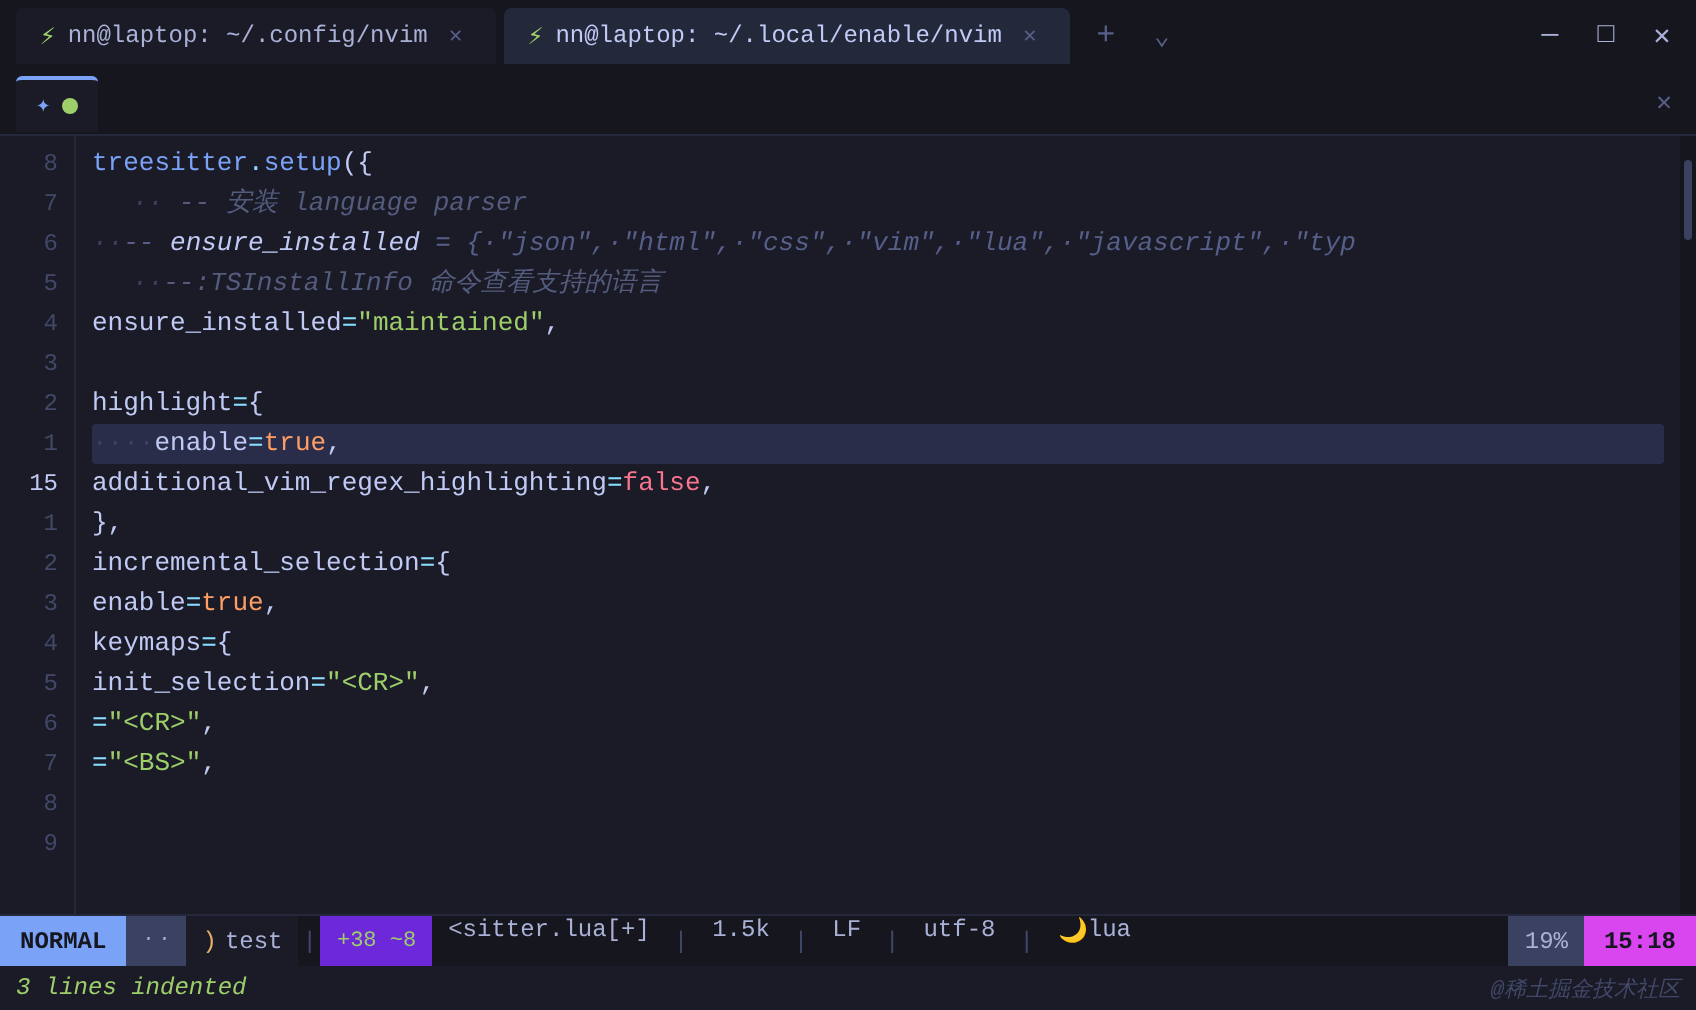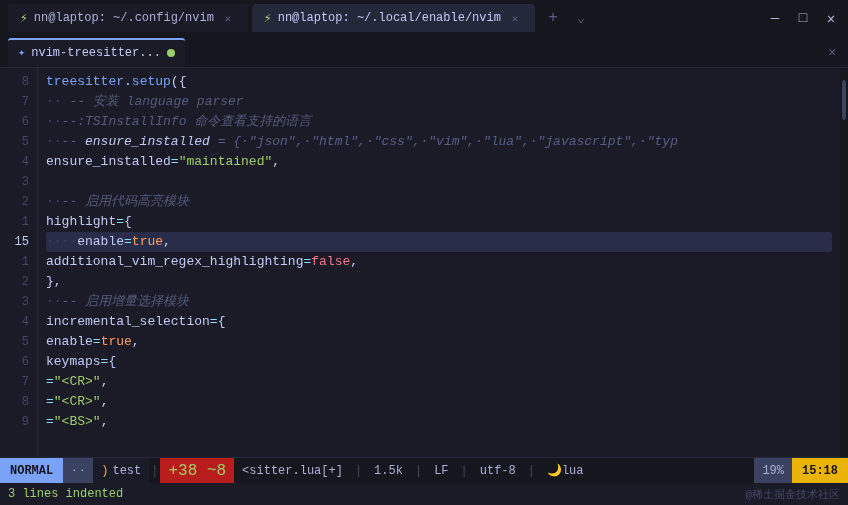--- a/index.html
+++ b/index.html
@@ -162,21 +162,21 @@
       display: flex;
       align-items: center;
       height: 20px;
       white-space: nowrap;
     } 
     .fn { color: #7aa2f7; } 
     .str { color: #9ece6a; } 
     .bool-true { color: #ff9e64; } 
     .bool-false { color: #f7768e; } 
     .comment { color: #565f89; font-style: italic; }
-    .comment-zh { color: #545c7e; font-style: italic; }
+    .comment-zh { color: #545c7e; font-style: italic; margin-left: 20px; }
     .var { color: #c0caf5; }
     .op { color: #89ddff; }
     .line-15 {
       background: #2a2d4a;
     }
 
     
     .scrollbar-track {
       width: 8px;
       background: #16161e;
@@ -228,70 +228,71 @@
       padding: 0 8px;
       height: 100%;
       display: flex;
       align-items: center;
       gap: 4px;
     }
     .status-branch-icon {
       color: #e0af68;
     }
     .status-diff {
-      background: #b91c1c;
+      background: #6d28d9;
       padding: 0 8px;
       height: 100%;
       display: flex;
       align-items: center;
       color: #9ece6a;
-      font-size: 16px;
+      font-size: 11px;
     }
     .status-sep { color: #414868; padding: 0 4px; }
     .status-info {
       display: flex;
       align-items: center;
       height: 100%;
       gap: 0;
     }
     .status-item {
       padding: 0 8px;
       height: 100%;
       display: flex;
-      align-items: center;
+      align-items: flex-start;
     }
     .status-percent {
       background: #3b4261;
       padding: 0 8px;
       height: 100%;
       display: flex;
       align-items: center;
     }
     .status-pos {
-      background: #eab308;
+      background: #d946ef;
       color: #16161e;
       font-weight: bold;
       padding: 0 10px;
       height: 100%;
       display: flex;
       align-items: center;
     }
     .status-lua-icon { color: #51a0cf; }
     .status-filetype { color: #a9b1d6; }
 
     
     .notify-bar {
       background: #1a1b26;
       height: 22px;
       display: flex;
       align-items: center;
       padding: 0 8px;
       color: #9ece6a;
       font-size: 12px;
       justify-content: space-between;
+      font-style: italic;
     }
     .notify-watermark {
       color: #414868;
       font-size: 11px;
     }
   </style>
 </head>
 <body>
 
 <div class="titlebar">
@@ -321,21 +322,20 @@
     <span class="ctrl-btn">□</span>
     <span class="ctrl-btn">✕</span>
   </div>
 </div>
 
 <div class="editor-wrapper">
 
   <div class="file-tabbar">
     <div class="file-tab active">
       <span style="color:#7aa2f7;font-size:12px;">✦</span>
-      <span>nvim-treesitter...</span>
       <span class="file-tab-dot"></span>
     </div>
     <div style="margin-left:auto;display:flex;align-items:center;">
       <span style="color:#565f89;font-size:13px;cursor:pointer;padding:0 4px;">✕</span>
     </div>
   </div>
 
   <div class="code-editor">
 
     <div class="line-numbers">
@@ -367,42 +367,39 @@
           <span class="fn">setup</span>
           <span>(</span>
           <span>{</span>
       </div>
 
       <div class="code-line">
         <span class="comment-zh">  <span style="color:#3b4261">··</span> -- 安装 language parser</span>
       </div>
 
       <div class="code-line">
+        <span class="comment">  <span style="color:#3b4261">··</span>-- <span class="var" style="font-style:italic">ensure_installed</span> <span style="font-style:italic">= {·"json",·"html",·"css",·"vim",·"lua",·"javascript",·"typ</span></span>
+      </div>
+
+      <div class="code-line">
         <span class="comment-zh">  <span style="color:#3b4261">··</span>--:TSInstallInfo 命令查看支持的语言</span>
-      </div>
-
-      <div class="code-line">
-        <span class="comment">  <span style="color:#3b4261">··</span>-- <span class="var" style="font-style:italic">ensure_installed</span> <span style="font-style:italic">= {·"json",·"html",·"css",·"vim",·"lua",·"javascript",·"typ</span></span>
       </div>
 
       <div class="code-line">
         <span style="color:#3b4261">  </span>
         <span class="var">ensure_installed</span>
         <span class="op"> = </span>
         <span class="str">"maintained"</span>
         <span>,</span>
       </div>
 
       <div class="code-line">
         &nbsp;
       </div>
 
-      <div class="code-line">
-        <span class="comment-zh">  <span style="color:#3b4261">··</span>-- 启用代码高亮模块</span>
-      </div>
 
       <div class="code-line">
         <span style="color:#3b4261">  </span>
         <span style="color:#c0caf5">highlight</span>
         <span class="op"> = </span>
         <span>{</span>
       </div>
 
       <div class="code-line line-15" style="background:#2a2d4a;border-radius:2px;width:100%;">
         <span style="color:#3b4261">    <span>····</span></span>
@@ -418,23 +415,20 @@
         <span class="op"> = </span>
         <span class="bool-false">false</span>
         <span>,</span>
       </div>
 
       <div class="code-line">
         <span style="color:#3b4261">  </span>
         <span>},</span>
       </div>
 
-      <div class="code-line">
-        <span class="comment-zh">  <span style="color:#3b4261">··</span>-- 启用增量选择模块</span>
-      </div>
 
       <div class="code-line">
         <span style="color:#3b4261">  </span>
         <span class="var">incremental_selection</span>
         <span class="op"> = </span>
         <span>{</span>
       </div>
 
       <div class="code-line">
         <span style="color:#3b4261">    </span>
@@ -446,20 +440,21 @@
 
       <div class="code-line">
         <span style="color:#3b4261">    </span>
         <span class="var">keymaps</span>
         <span class="op"> = </span>
         <span>{</span>
       </div>
 
       <div class="code-line">
         <span style="color:#3b4261">      </span>
+        <span class="var">init_selection</span>
         <span class="op"> = </span>
         <span class="str">"&lt;CR&gt;"</span>
         <span>,</span>
       </div>
 
       <div class="code-line">
         <span style="color:#3b4261">      </span>
         <span class="op"> = </span>
         <span class="str">"&lt;CR&gt;"</span>
         <span>,</span>

